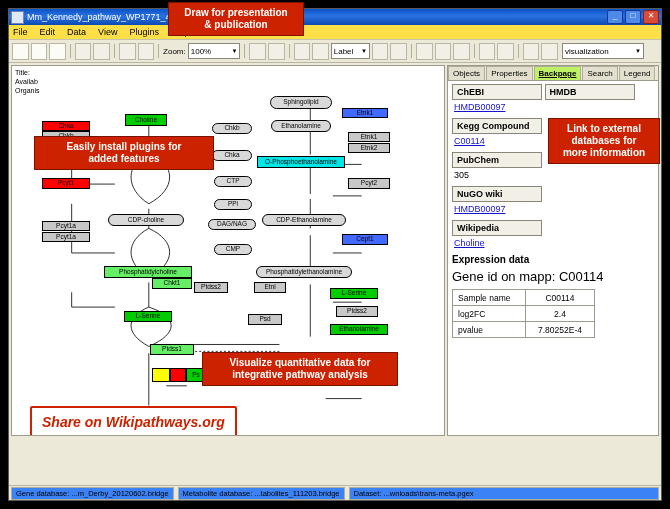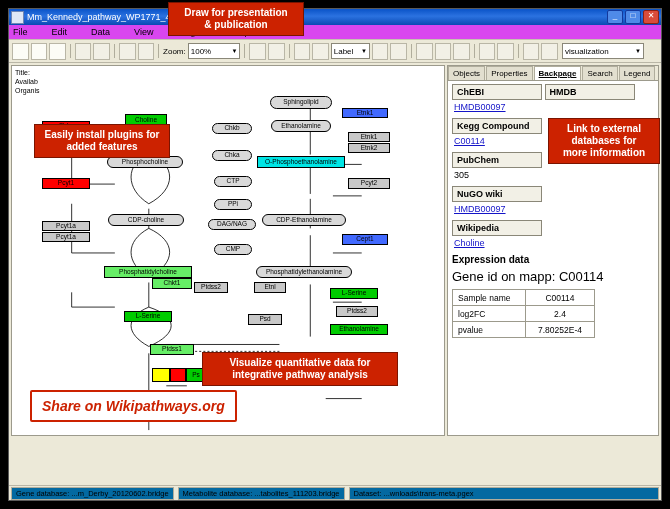--- a/index.html
+++ b/index.html
@@ -10,41 +10,41 @@
   .titlebar{height:16px;background:linear-gradient(180deg,#0a53c8 0%,#2b72e0 45%,#0a49b4 100%);
     display:flex;align-items:center;color:#fff;font-size:9px;padding:0 2px;}
   .titlebar .tb-icon{width:11px;height:11px;background:#dfe8f6;border:1px solid #6f86b4;margin-right:3px;}
   .tb-title{flex:1;font-size:9px;white-space:nowrap;overflow:hidden;}
   .tb-btns{display:flex;gap:2px;}
   .tb-btn{width:14px;height:12px;background:#4f8ae8;border:1px solid #13389c;border-radius:2px;
     color:#fff;font-size:8px;line-height:10px;text-align:center;}
   .tb-btn.close{background:#d94c3a;border-color:#8c1f12;}
 
   
-  .menubar{height:14px;background:#d946ef;border-bottom:1px solid #c5c2b0;display:flex;align-items:center;
-    font-size:9px;padding-left:2px;gap:20px;color:#000;}
+  .menubar{height:14px;background:#fde047;border-bottom:1px solid #c5c2b0;display:flex;align-items:center;
+    font-size:9px;padding-left:2px;gap:8px;color:#000;}
   .menubar span{padding:0 2px;}
 
   
   .toolbar{height:20px;background:#ece9d8;display:flex;align-items:center;gap:2px;padding:1px 3px;border-bottom:1px solid #b9b6a6;}
   .tbtn{width:15px;height:15px;background:#f2f0e6;border:1px solid #b9b6a6;}
   .tbtn.i1{background:#fcfcf6;}
   .sep{width:1px;height:14px;background:#b0ad9c;margin:0 2px;}
   .toolbar .lbl{font-size:8px;}
   .tselect{height:14px;border:1px solid #8a8778;background:#fff;font-size:8px;display:flex;align-items:center;padding:0 2px;}
   .tselect .arrow{margin-left:auto;font-size:6px;}
 
   
   .main{display:flex;height:375px;}
   .canvaswrap{position:relative;flex:1;background:#fff;border:1px solid #9c9a8c;margin:2px;overflow:hidden;}
   .sidepanel{width:210px;margin:2px 2px 2px 0;border:1px solid #9c9a8c;background:#ece9d8;display:flex;flex-direction:column;}
 
   .tabs{display:flex;font-size:8px;background:#ece9d8;border-bottom:1px solid #9c9a8c;}
   .tab{padding:2px 4px;border:1px solid #b0ad9c;border-bottom:none;background:#e2dfcf;margin-right:1px;}
-  .tab.active{background:#ffffff;font-weight:bold;text-decoration:underline;}
+  .tab.active{background:#bef264;font-weight:bold;text-decoration:underline;}
 
   .sidebody{flex:1;background:#fff;overflow:hidden;padding:3px 4px;font-size:9px;}
   .dbbox{border:1px solid #8a8778;background:#f2f0e6;font-weight:bold;font-size:9px;padding:2px 4px;margin-bottom:2px;display:inline-block;min-width:80px;}
   .dblink{color:#1414c8;text-decoration:underline;font-size:9px;margin:0 0 6px 2px;display:block;}
   .dbtext{font-size:9px;margin:0 0 6px 2px;}
   .exptitle{font-weight:bold;font-size:10px;margin:4px 0 4px 0;}
   .geneid{font-size:13px;margin-bottom:5px;}
   table.expt{border-collapse:collapse;font-size:8.5px;}
   table.expt td{border:1px solid #9c9a8c;padding:1px 5px;height:13px;}
   table.expt td.c1{width:62px;}
@@ -69,21 +69,21 @@
 
   
   .callout{position:absolute;background:#cc2200;color:#fff;font-weight:bold;text-align:center;
     border:1px solid #7a1400;font-size:10px;line-height:12px;padding:4px 6px;box-sizing:border-box;}
   .share{position:absolute;background:#fff;border:2px solid #cc2200;color:#cc2200;font-weight:bold;
     font-style:italic;font-size:14px;padding:6px 10px;border-radius:2px;}
 
   
   .status{position:absolute;left:0;bottom:0;width:100%;height:14px;background:#ece9d8;border-top:1px solid #b9b6a6;
     display:flex;align-items:center;font-size:7.5px;}
-  .status .cell{border:1px solid #b0ad9c;background:#0369a1;padding:0 4px;margin:1px 2px;height:11px;line-height:11px;}
+  .status .cell{border:1px solid #b0ad9c;background:#3b82f6;padding:0 4px;margin:1px 2px;height:11px;line-height:11px;}
   .grow{flex:1;}
 </style>
 </head>
 <body>
 
 <div id="app">
 
   <div class="titlebar">
     <div class="tb-icon"></div>
     <div class="tb-title">Mm_Kennedy_pathway_WP1771_45176.gpml - PathVisio</div>
@@ -227,29 +227,29 @@
       <div class="node green" style="left:318px;top:222px;width:48px;height:11px">L-Serine</div>
       <div class="node gene" style="left:324px;top:240px;width:42px;height:11px">Ptdss2</div>
       <div class="node green" style="left:318px;top:258px;width:58px;height:11px">Ethanolamine</div>
       <div class="node green" style="left:112px;top:245px;width:48px;height:11px">L-Serine</div>
       <div class="node gene" style="left:236px;top:248px;width:34px;height:11px">Psd</div>
       <div class="node lgreen" style="left:138px;top:278px;width:44px;height:11px">Ptdss1</div>
       <div class="node yellow" style="left:140px;top:302px;width:18px;height:14px"></div>
       <div class="node red" style="left:158px;top:302px;width:16px;height:14px"></div>
       <div class="node green" style="left:174px;top:302px;width:20px;height:14px">Ps</div>
 
-      <div class="callout" style="left:22px;top:58px;width:136px">
+      <div class="callout" style="left:22px;top:70px;width:180px">
         <div style="white-space:pre-line">Easily install plugins for
 added features</div>
       </div>
       <div class="callout" style="left:190px;top:286px;width:196px">
         <div style="white-space:pre-line">Visualize quantitative data  for
 integrative pathway analysis</div>
       </div>
-      <div class="share" style="left:18px;top:324px">Share on Wikipathways.org</div>
+      <div class="share" style="left:18px;top:340px">Share on Wikipathways.org</div>
     </div>
 
     <div class="sidepanel">
       <div class="tabs">
         <div class="tab">Objects</div>
         <div class="tab">Properties</div>
         <div class="tab active">Backpage</div>
         <div class="tab">Search</div>
         <div class="tab">Legend</div>
       </div>

